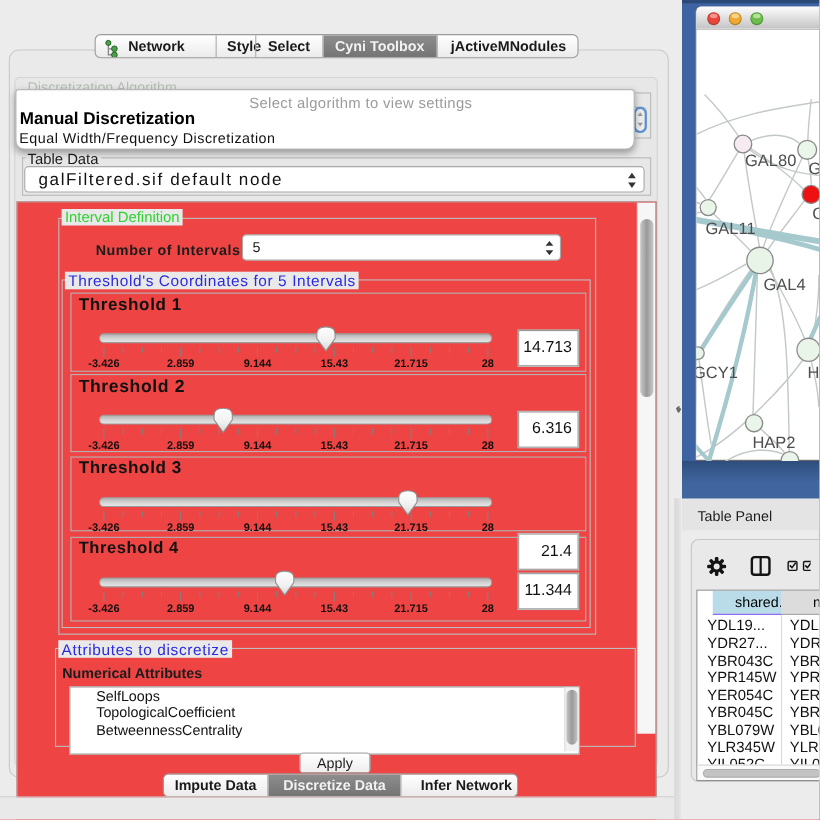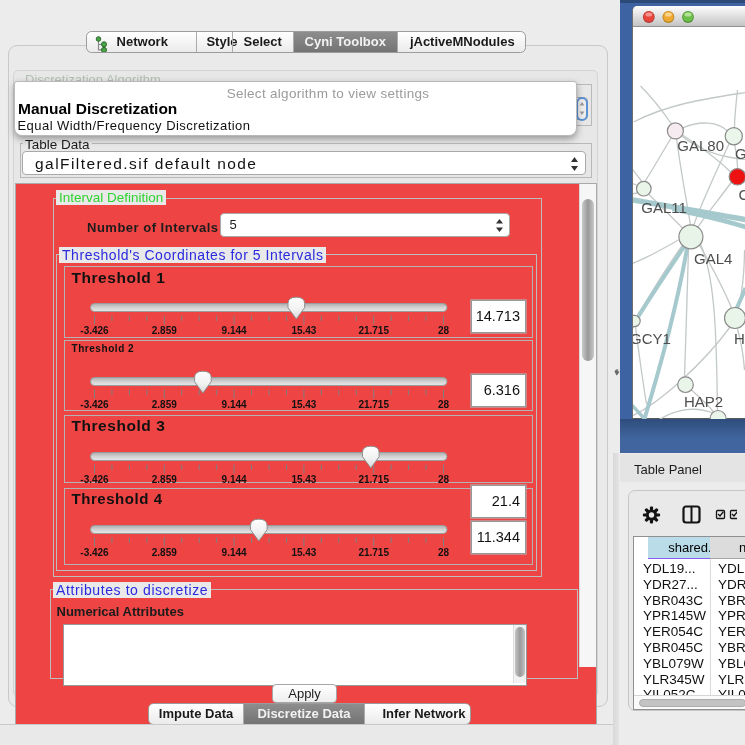--- a/index.html
+++ b/index.html
@@ -98,21 +98,21 @@
     <div class="abs" style="left:43px;top:62.5px;background:#e9e9e9;padding:0 3px;font-size:14px;letter-spacing:0.55px;color:#2a2ae0;white-space:nowrap;">Threshold's Coordinates for 5 Intervals</div>
 
     <div class="abs" style="left:47.5px;top:82px;width:469px;height:72px;border:1px solid #b3b3b3;">
       <div class="abs" style="left:7px;top:1.5px;font-size:15.5px;font-weight:bold;letter-spacing:0.55px;color:#111;white-space:nowrap;">Threshold 1</div>
       <svg class="abs" style="left:0;top:0" width="467" height="70">
           <use href="#slider-base"></use>
           <use href="#thumb" x="231.3"></use>
         </svg>
     </div>
     <div class="abs" style="left:47.5px;top:156px;width:469px;height:70.5px;border:1px solid #b3b3b3;">
-      <div class="abs" style="left:7px;top:1.5px;font-size:10px;font-weight:bold;letter-spacing:0.55px;color:#111;white-space:nowrap;">Threshold 2</div>
+      <div class="abs" style="left:7px;top:1.5px;font-size:16px;font-weight:bold;letter-spacing:0.55px;color:#111;white-space:nowrap;">Threshold 2</div>
       <svg class="abs" style="left:0;top:0" width="467" height="70">
           <use href="#slider-base"></use>
           <use href="#thumb" x="137.9"></use>
         </svg>
     </div>
     <div class="abs" style="left:47.5px;top:230.5px;width:469px;height:68.5px;border:1px solid #b3b3b3;">
       <div class="abs" style="left:7px;top:1.5px;font-size:15.5px;font-weight:bold;letter-spacing:0.55px;color:#111;white-space:nowrap;">Threshold 3</div>
       <svg class="abs" style="left:0;top:0" width="467" height="70">
           <use href="#slider-base"></use>
           <use href="#thumb" x="305.8"></use>
@@ -128,20 +128,21 @@
 
     <div class="abs valbox" style="top:116px;">14.713</div>
     <div class="abs valbox" style="top:189.5px;">6.316</div>
     <div class="abs valbox" style="top:264px;margin-top:37px;">21.4</div>
     <div class="abs valbox" style="top:336.5px;">11.344</div>
 
     <div class="abs" style="left:34px;top:405px;width:528px;height:90px;border:1px solid #bdbdbd;"></div>
     <div class="abs" style="left:37px;top:398px;background:#e9e9e9;padding:0 3px;font-size:14px;letter-spacing:0.6px;color:#2a2ae0;white-space:nowrap;">Attributes to discretize</div>
     <div class="abs f13" style="left:40.5px;top:420px;font-weight:bold;">Numerical Attributes</div>
     <div class="abs" style="left:46.5px;top:439.5px;width:464.5px;height:62px;background:#fff;border:1px solid #999;">
+      <div class="abs" style="left:24px;top:0px;font-size:13px;line-height:15.5px;color:#111;white-space:nowrap;">SelfLoops<br>TopologicalCoefficient<br>BetweennessCentrality</div>
       <div class="abs" style="right:0;top:0;width:13px;height:58px;background:#f2f2f2;border-left:1px solid #ddd;"></div>
       <div class="abs" style="right:1.5px;top:2px;width:10px;height:50px;border-radius:5px;background:linear-gradient(90deg,#c4c4c4,#9a9a9a 50%,#c4c4c4);"></div>
     </div>
   </div>
 
   <div class="abs f13" style="left:272px;top:684px;width:65px;height:19px;background:linear-gradient(#ffffff,#eeeeee);border:1px solid #a6a6a6;border-radius:4px;text-align:center;line-height:17px;">Apply</div>
 
   <div class="abs" style="left:13.5px;top:81px;width:563px;height:55px;background:#fff;border:1px solid #b9b9b9;border-radius:3px 3px 8px 8px;box-shadow:0 3px 7px rgba(0,0,0,0.35);z-index:30;">
     <div class="abs" style="left:0;top:3.5px;width:100%;text-align:center;font-size:13.5px;letter-spacing:0.3px;color:#9b9b9b;white-space:nowrap;margin-left:33px;">Select algorithm to view settings</div>
     <div class="abs" style="left:3.5px;top:17.5px;font-size:15.5px;font-weight:bold;color:#000;white-space:nowrap;">Manual Discretization</div>

